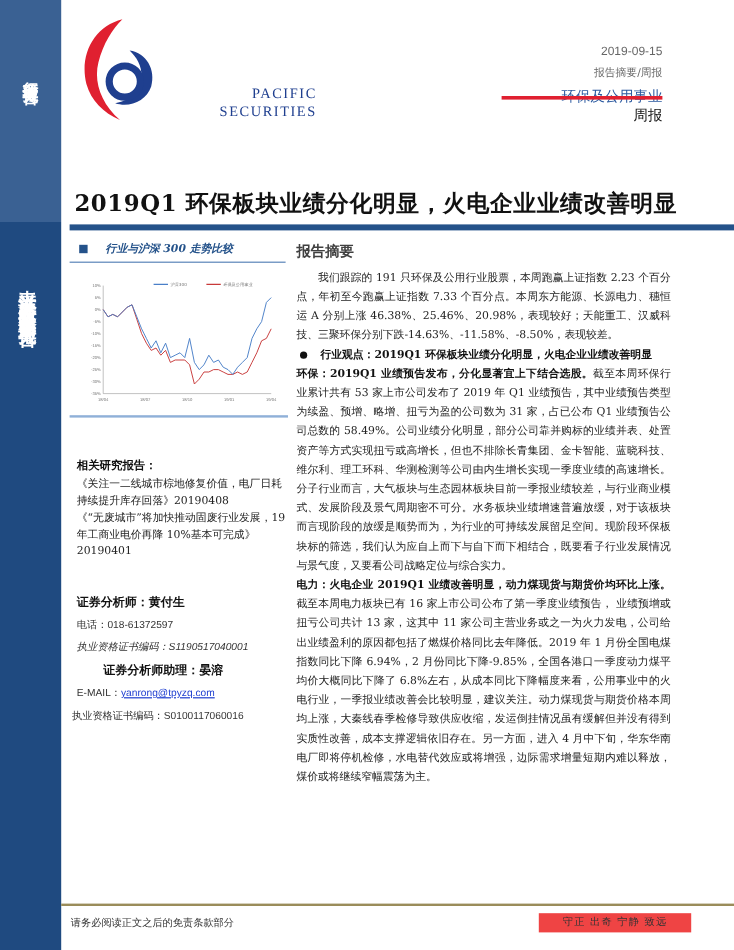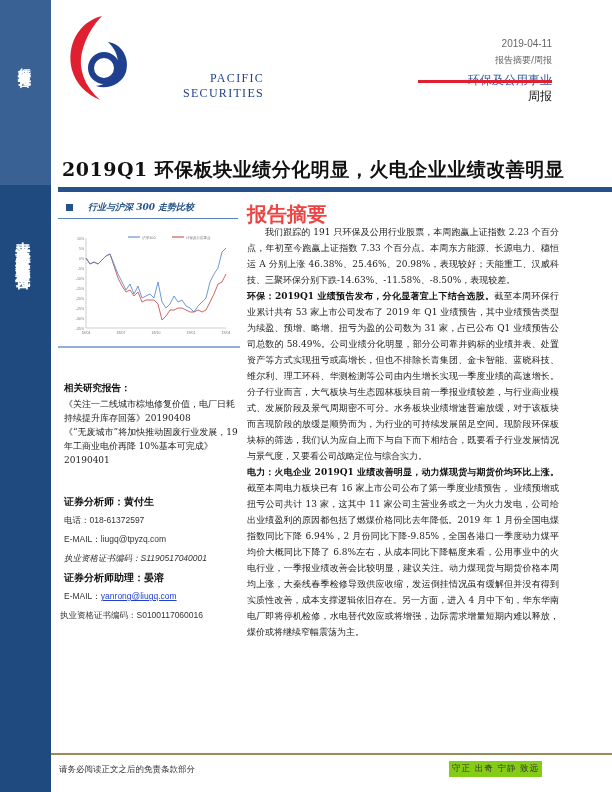--- a/index.html
+++ b/index.html
@@ -59,34 +59,34 @@
     .related-title { font-size: 9.5px; font-weight: bold; color: #111; margin-bottom: 2px; }
     .related-item { font-size: 9px; line-height: 14px; color: #222; }
 
     .analyst-name { font-size: 10px; font-weight: bold; color: #111; }
     .info-line { font-family: "Liberation Sans", sans-serif; font-size: 8.5px; color: #333; }
     .info-line .cn { font-family: "DejaVu Serif", serif; text-align: right; }
     .link { color: #1f3fd0; text-decoration: underline; }
 
     .summary-title {
       position: absolute; left: 247px; top: 201px; font-family: "DejaVu Sans", sans-serif;
-      font-size: 20px; font-weight: bold; color: #ef4444;
+      font-size: 12px; font-weight: bold; color: #404040;
     }
     .body-col { position: absolute; left: 247px; top: 224px; width: 312px; }
     .para { font-size: 9px; line-height: 16px; color: #222; text-align: justify; margin: 0; }
     .indent { text-indent: 2em; }
     .bullet { position: relative; padding-left: 20px; font-size: 9px; line-height: 16px; font-weight: bold; color: #111; }
     .bullet-dot { position: absolute; left: 3px; top: 5px; width: 6px; height: 6px; border-radius: 50%; background: #111; }
     .b { font-weight: bold; color: #111; }
 
     .footer-line { position: absolute; left: 51px; top: 753px; width: 561px; height: 2px; background: #9a8c5a; }
     .footer-left { position: absolute; left: 59px; top: 764px; font-size: 8.5px; color: #333; }
     .footer-right {
       position: absolute; left: 449px; top: 761px; font-size: 8.5px; color: #333;
-      background: #84cc16; padding: 2px 3px; letter-spacing: 1px;
+      background: #ef4444; padding: 2px 20px; letter-spacing: 1px;
     }
   </style>
 </head>
 <body>
 
 <div class="side-top">
   <div class="side-text">行业研究报告</div>
 </div>
 <div class="side-bottom">
   <div class="side-text">太平洋证券股份有限公司证券研究报告</div>
@@ -96,21 +96,21 @@
   <svg width="72" height="88" viewBox="0 0 72 88" style="position:absolute;left:0;top:0;">
     <path d="M38 4 C14 10 2 34 8 58 C12 72 22 82 36 88 C20 74 14 56 18 40 C22 24 30 12 38 4 Z" fill="#e02030"></path>
     <path d="M44 30 C58 32 66 46 62 60 C58 72 44 78 32 74 C46 72 54 62 54 52 C54 42 50 36 44 30 Z" fill="#1f3f8f"></path>
     <circle cx="40" cy="56" r="13" fill="none" stroke="#1f3f8f" stroke-width="6"></circle>
     <path d="M34 58 C38 52 44 52 46 56" fill="none" stroke="#ffffff" stroke-width="3"></path>
   </svg>
   <div class="logo-en" style="left:73px;top:59px;">PACIFIC SECURITIES</div>
 </div>
 
 <div class="hdr-right">
-  <div class="hdr-date">2019-04-11</div>
+  <div class="hdr-date">2019-09-15</div>
   <div class="hdr-type">报告摘要/周报</div>
   <div class="hdr-sector">环保及公用事业</div>
 </div>
 <div class="hdr-redline"></div>
 <div class="hdr-weekly">周报</div>
 
 <div class="main-title">2019Q1 环保板块业绩分化明显，火电企业业绩改善明显</div>
 <div class="title-bar"></div>
 
 <div class="chart-section-head">
@@ -156,38 +156,39 @@
 
 <div class="related">
   <div class="related-title">相关研究报告：</div>
   <div class="related-item">《关注一二线城市棕地修复价值，电厂日耗持续提升库存回落》20190408</div>
   <div class="related-item">《“无废城市”将加快推动固废行业发展，19 年工商业电价再降 10%基本可完成》20190401</div>
 
   <div style="margin-top:28px;" class="analyst-name">证券分析师：黄付生</div>
   <div class="info-line" style="margin-top:6px;">
     <span class="cn">电话：</span><span>018-61372597</span>
   </div>
-  <div class="info-line" style="margin-top:7px;">
-    <span>E-MAIL：</span><span>liugq@tpyzq.com</span>
-  </div>
   <div class="info-line" style="margin-top:7px;font-style:italic;">
     <span class="cn">执业资格证书编码：</span><span>S1190517040001</span>
   </div>
-  <div class="analyst-name" style="margin-top:6px;">证券分析师助理：晏溶</div>
+  <div class="analyst-name" style="margin-top:6px;margin-left:22px;">证券分析师助理：晏溶</div>
   <div class="info-line" style="margin-top:6px;">
-    <span>E-MAIL：</span><span class="link">yanrong@liugq.com</span>
+    <span>E-MAIL：</span><span class="link">yanrong@tpyzq.com</span>
   </div>
   <div class="info-line" style="margin-top:7px;margin-left:-4px;">
     <span class="cn">执业资格证书编码：</span><span>S0100117060016</span>
   </div>
 </div>
 
 <div class="summary-title">报告摘要</div>
 <div class="body-col">
   <p class="para indent">我们跟踪的 191 只环保及公用行业股票，本周跑赢上证指数 2.23 个百分点，年初至今跑赢上证指数 7.33 个百分点。本周东方能源、长源电力、穗恒运 A 分别上涨 46.38%、25.46%、20.98%，表现较好；天能重工、汉威科技、三聚环保分别下跌-14.63%、-11.58%、-8.50%，表现较差。</p>
+  <div class="bullet">
+    <span class="bullet-dot"></span>
+    <span>行业观点：2019Q1 环保板块业绩分化明显，火电企业业绩改善明显</span>
+  </div>
   <p class="para">
     <span class="b">环保：2019Q1 业绩预告发布，分化显著宜上下结合选股。</span><span>截至本周环保行业累计共有 53 家上市公司发布了 2019 年 Q1 业绩预告，其中业绩预告类型为续盈、预增、略增、扭亏为盈的公司数为 31 家，占已公布 Q1 业绩预告公司总数的 58.49%。公司业绩分化明显，部分公司靠并购标的业绩并表、处置资产等方式实现扭亏或高增长，但也不排除长青集团、金卡智能、蓝晓科技、维尔利、理工环科、华测检测等公司由内生增长实现一季度业绩的高速增长。分子行业而言，大气板块与生态园林板块目前一季报业绩较差，与行业商业模式、发展阶段及景气周期密不可分。水务板块业绩增速普遍放缓，对于该板块而言现阶段的放缓是顺势而为，为行业的可持续发展留足空间。现阶段环保板块标的筛选，我们认为应自上而下与自下而下相结合，既要看子行业发展情况与景气度，又要看公司战略定位与综合实力。</span>
   </p>
   <p class="para">
     <span class="b">电力：火电企业 2019Q1 业绩改善明显，动力煤现货与期货价均环比上涨。</span><span>截至本周电力板块已有 16 家上市公司公布了第一季度业绩预告， 业绩预增或扭亏公司共计 13 家，这其中 11 家公司主营业务或之一为火力发电，公司给出业绩盈利的原因都包括了燃煤价格同比去年降低。2019 年 1 月份全国电煤指数同比下降 6.94%，2 月份同比下降-9.85%，全国各港口一季度动力煤平均价大概同比下降了 6.8%左右，从成本同比下降幅度来看，公用事业中的火电行业，一季报业绩改善会比较明显，建议关注。动力煤现货与期货价格本周均上涨，大秦线春季检修导致供应收缩，发运倒挂情况虽有缓解但并没有得到实质性改善，成本支撑逻辑依旧存在。另一方面，进入 4 月中下旬，华东华南电厂即将停机检修，水电替代效应或将增强，边际需求增量短期内难以释放，煤价或将继续窄幅震荡为主。</span>
   </p>
 </div>
 
 <div class="footer-line"></div>
 <div class="footer-left">请务必阅读正文之后的免责条款部分</div>

